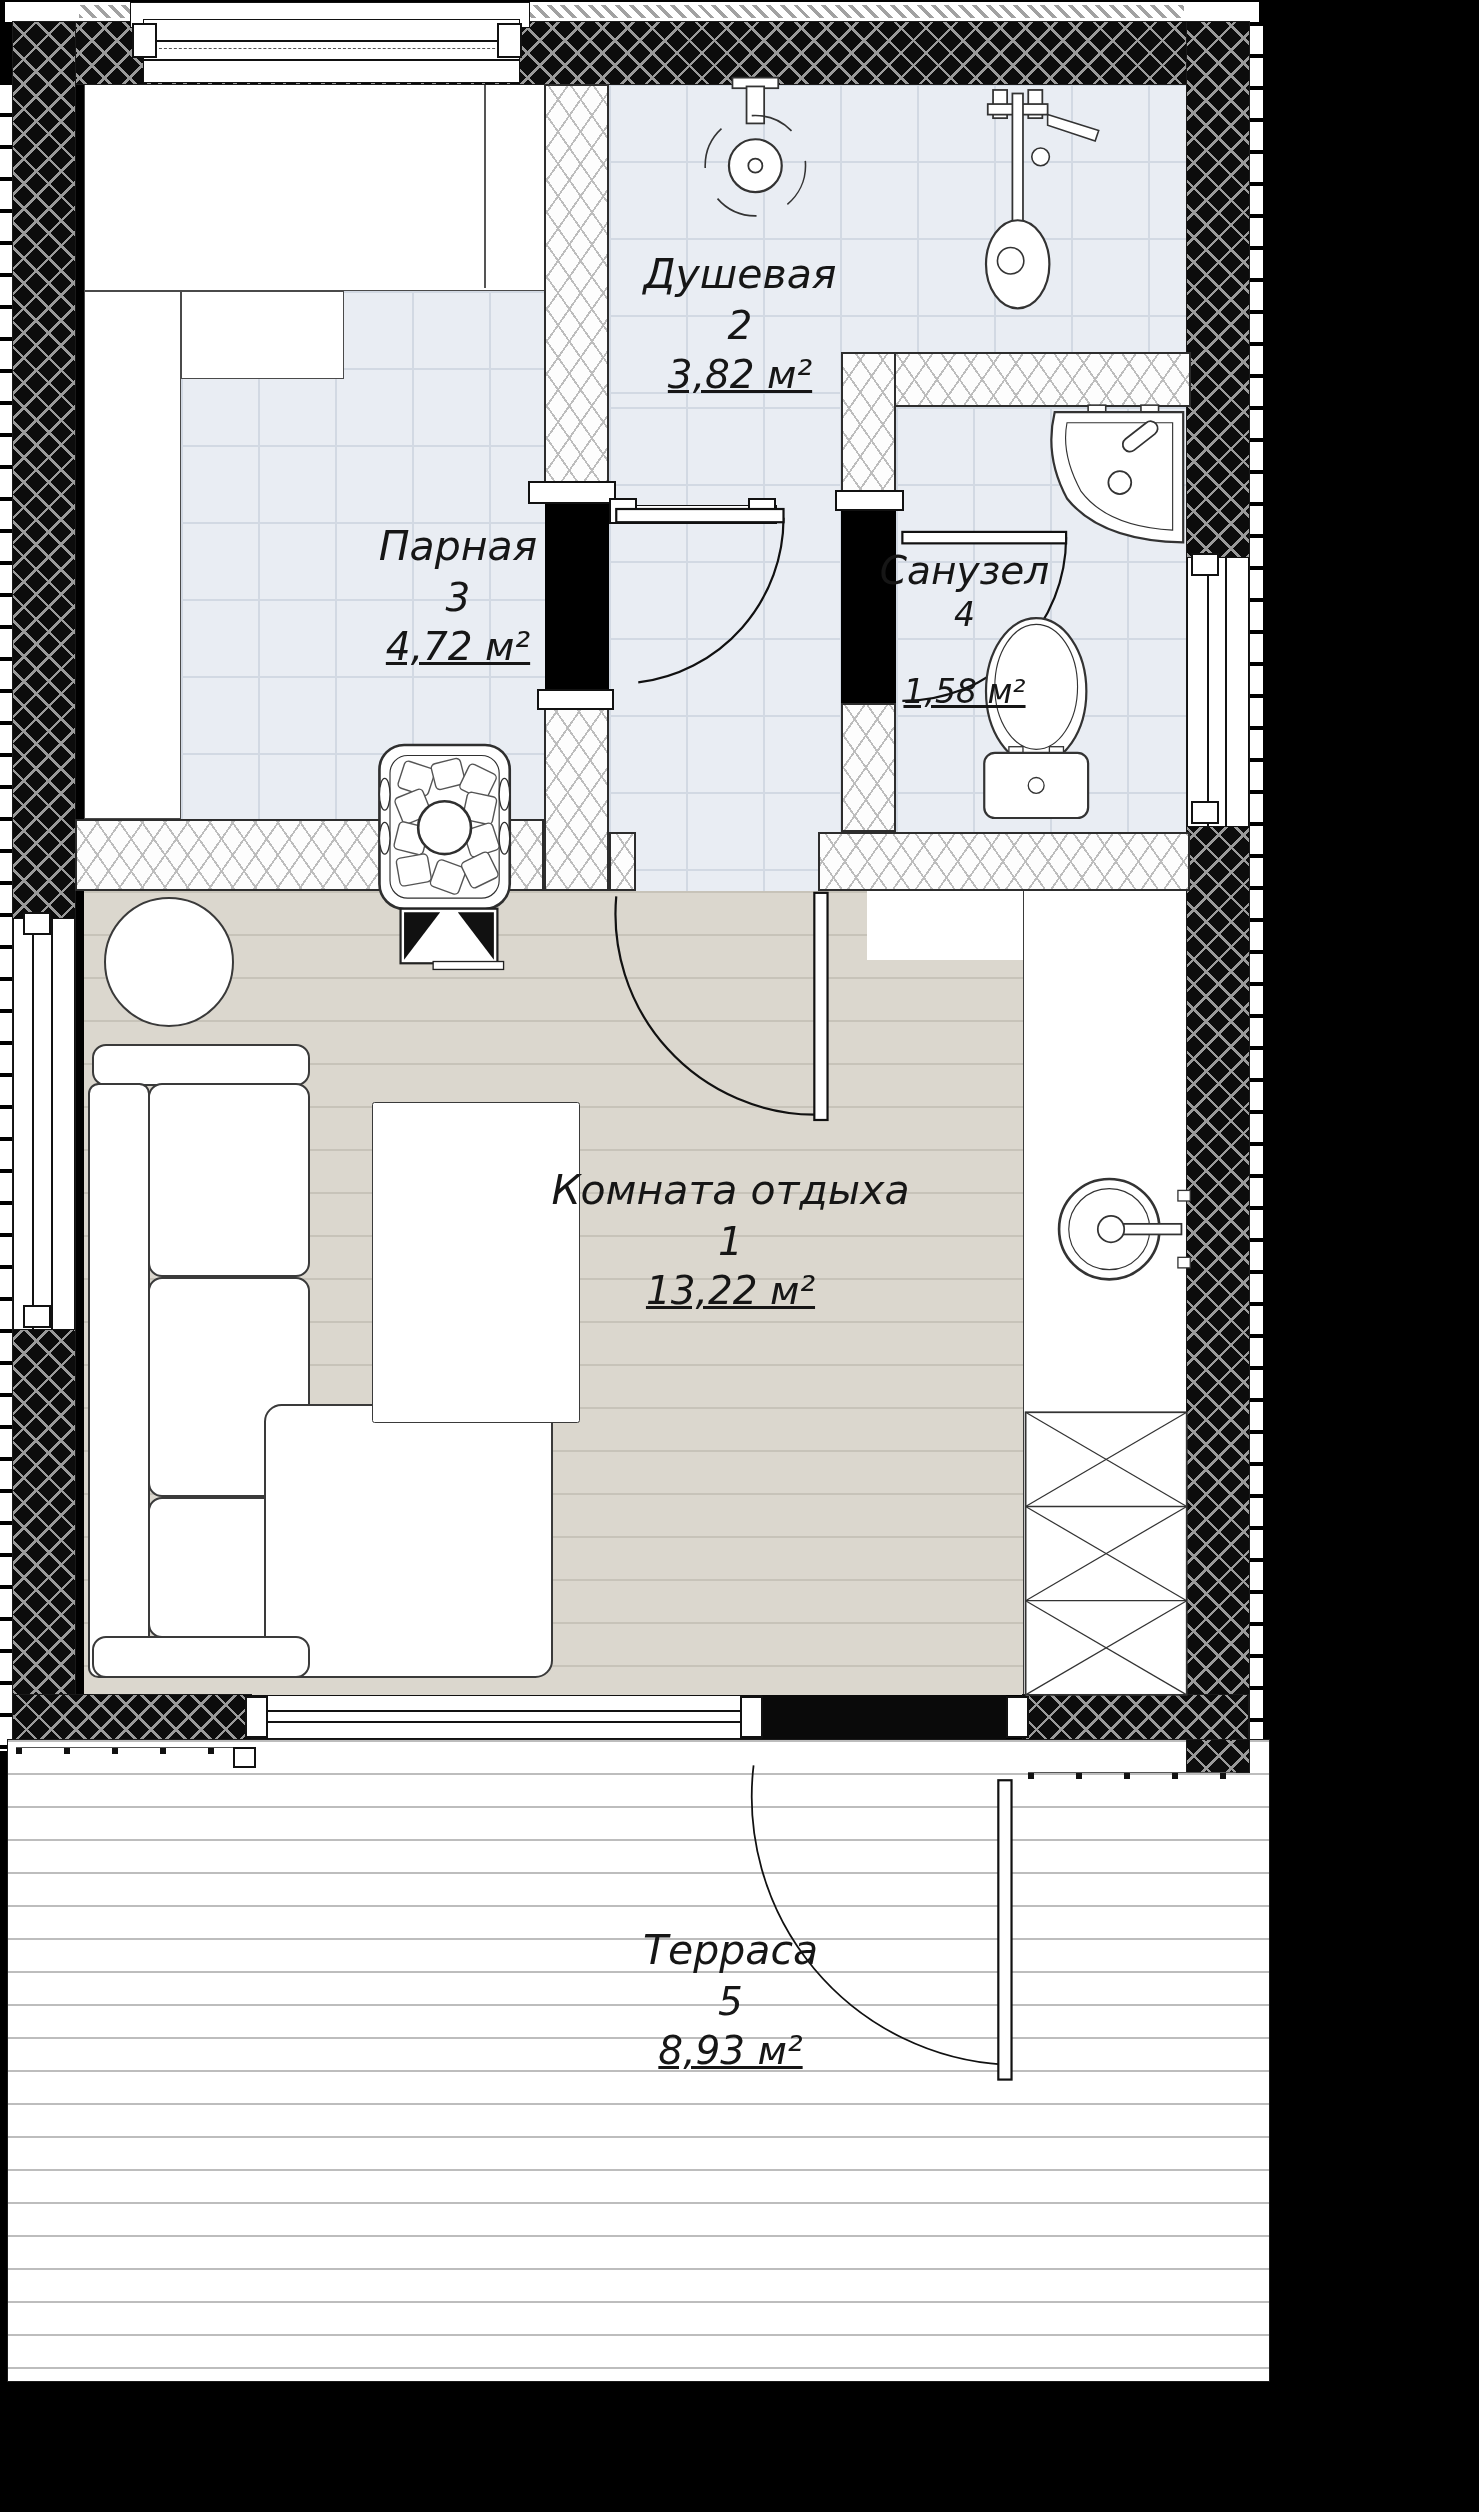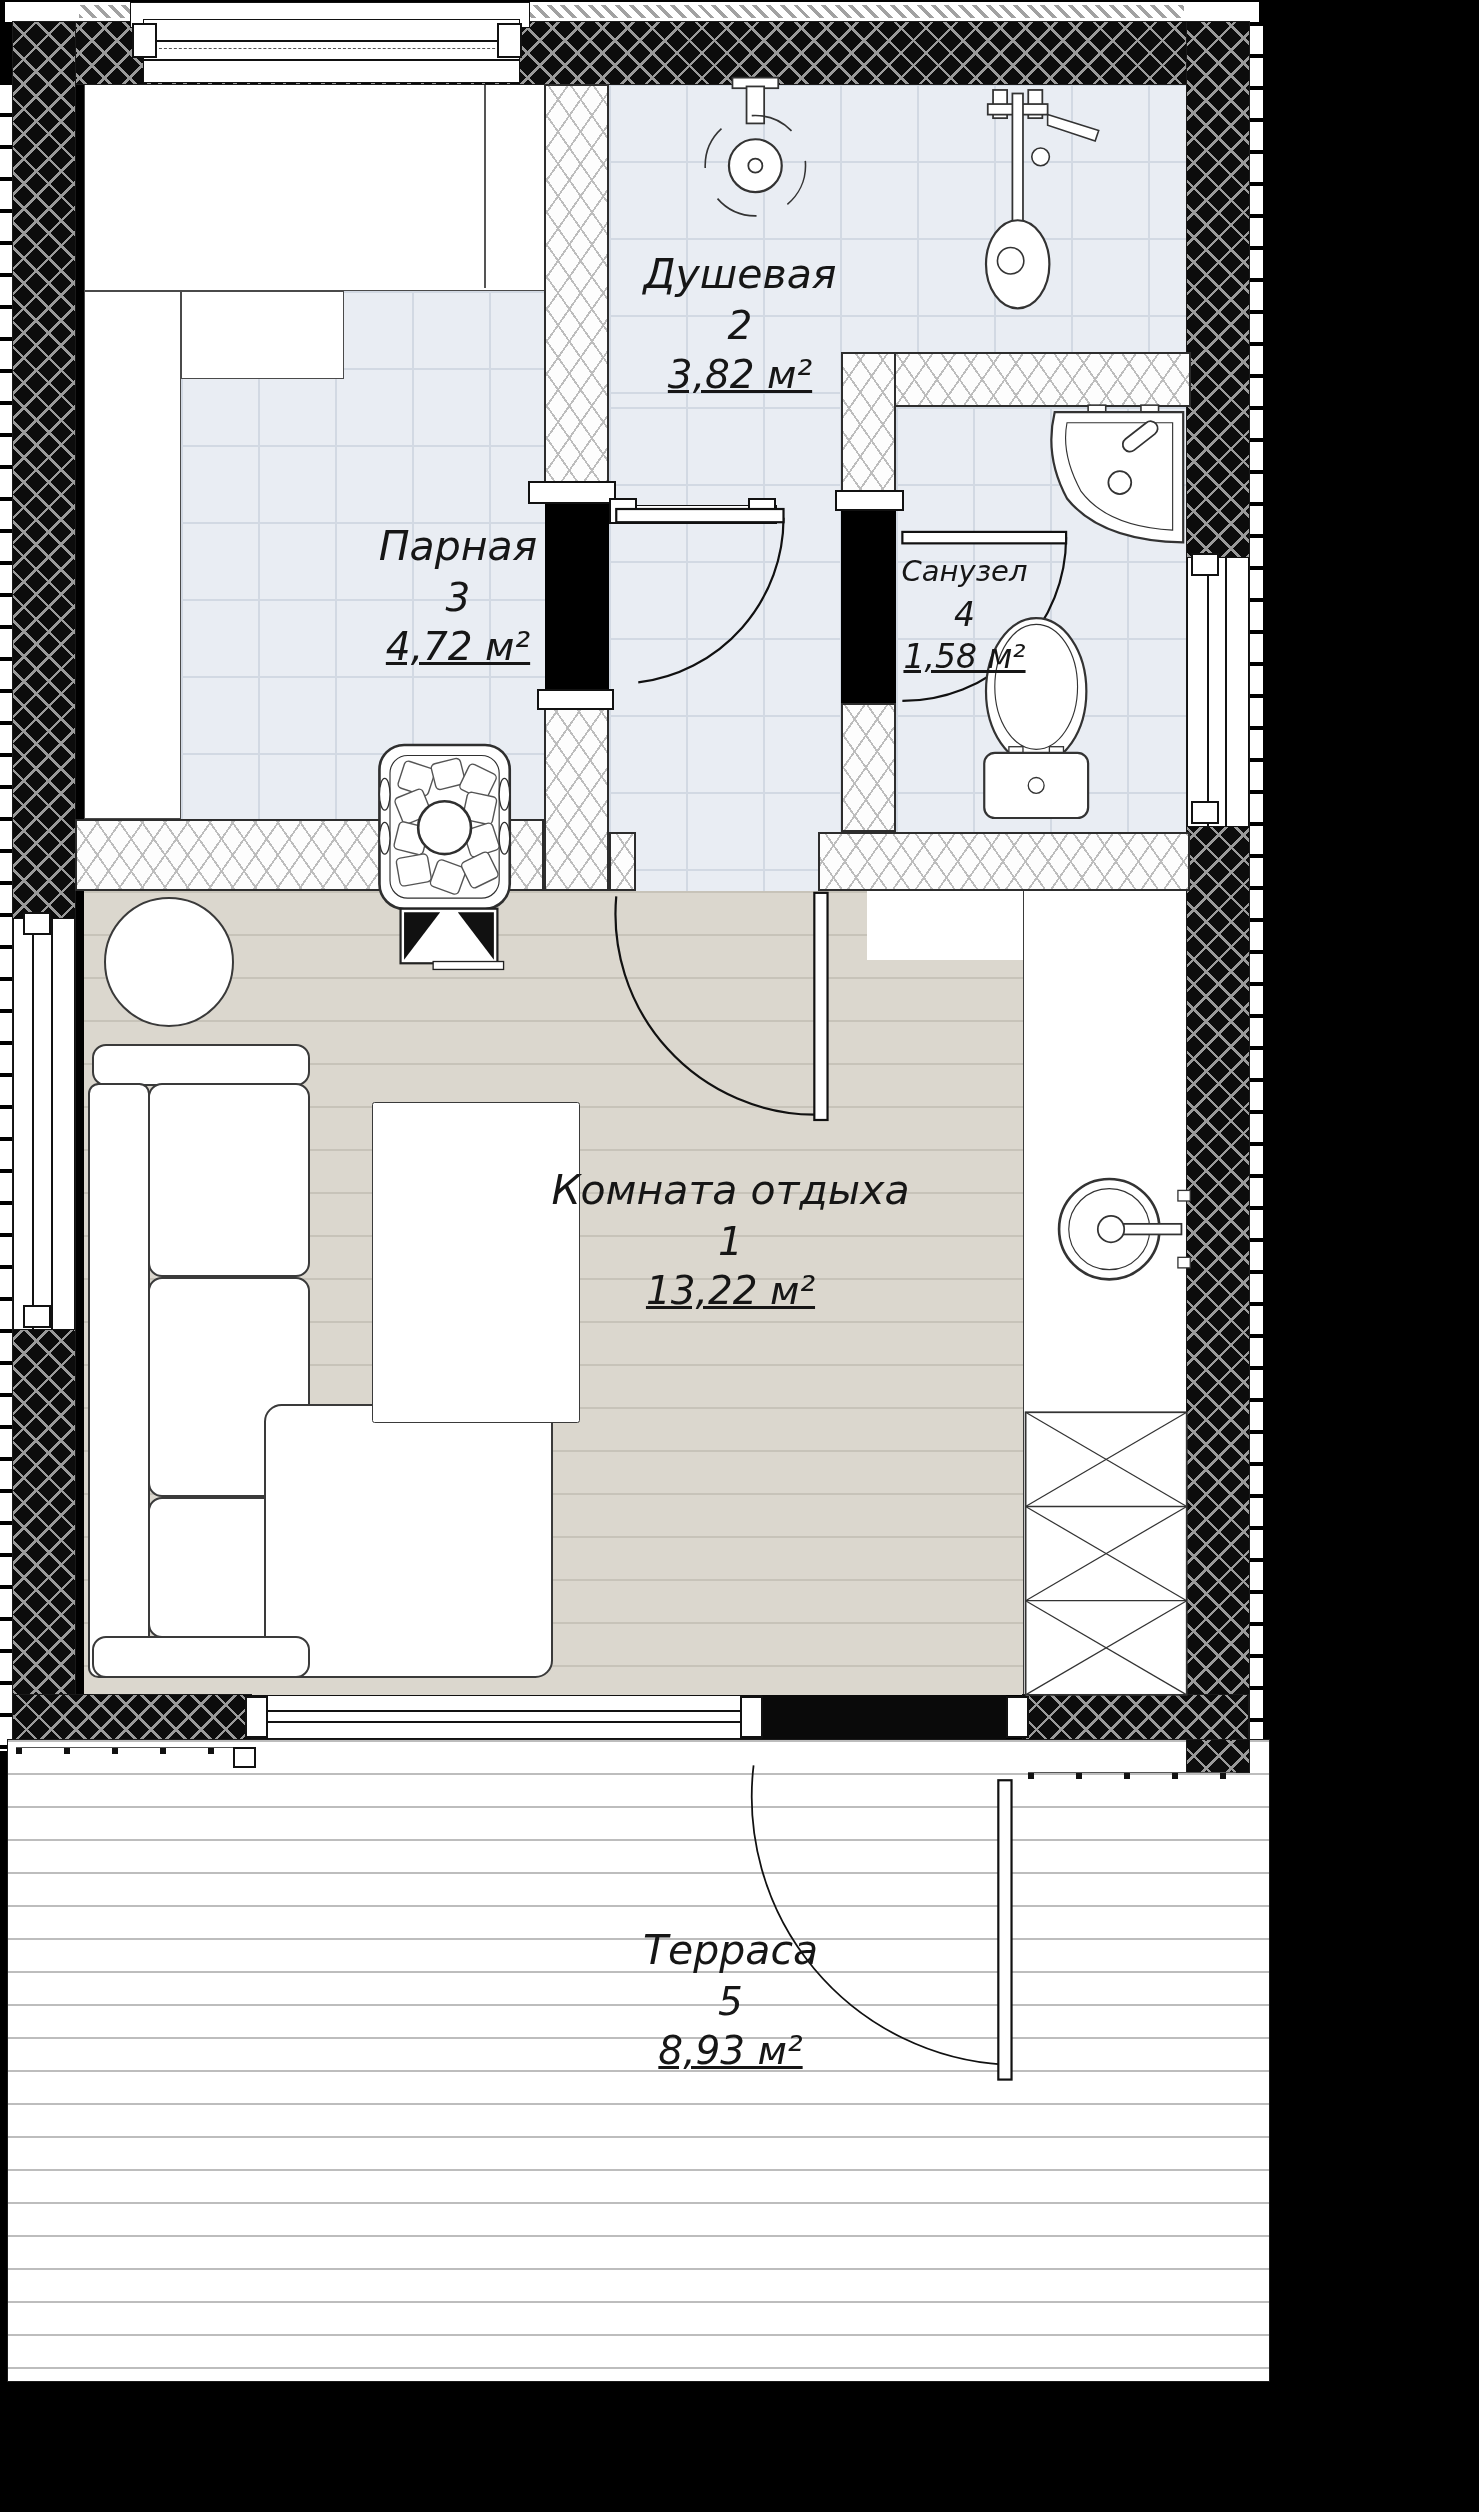--- a/index.html
+++ b/index.html
@@ -39,23 +39,23 @@
   .jamb{background:#fff;border:2.6px solid #111;}
   .win{background:#fff;border:1.8px solid #111;}
   .whitebox{background:#fff;}
 
   
   .roomlabel{position:absolute;text-align:center;color:#161616;font-style:italic;
     font-family:"DejaVu Sans",sans-serif;}
   .roomlabel .rname{font-size:41px;line-height:53px;}
   .roomlabel .rnum{font-size:39px;line-height:49px;}
   .roomlabel .rarea{font-size:39px;line-height:49px;text-decoration:underline;}
-  .roomlabel.small .rname{font-size:29px;line-height:46px;}
+  .roomlabel.small .rname{font-size:39px;line-height:46px;}
   .roomlabel.small .rnum{font-size:33px;line-height:42px;}
-  .roomlabel.small .rarea{font-size:33px;line-height:42px;}
+  .roomlabel.small .rarea{font-size:33px;line-height:42px;margin-top:35px;}
 
   .ticks{background:#fff;
     background-image:repeating-linear-gradient(180deg,#000 0 4.4px,transparent 4.4px 32px);}
   .dashrow{background-image:repeating-linear-gradient(45deg,#8a8a8a 0 3.5px,transparent 3.5px 9.7px);opacity:.8;}
   .sill{border-top:1.8px solid #555;
     background-image:repeating-linear-gradient(90deg,#111 0 6.2px,transparent 6.2px 48px);
     height:7px;}
 </style>
 </head>
 <body>

